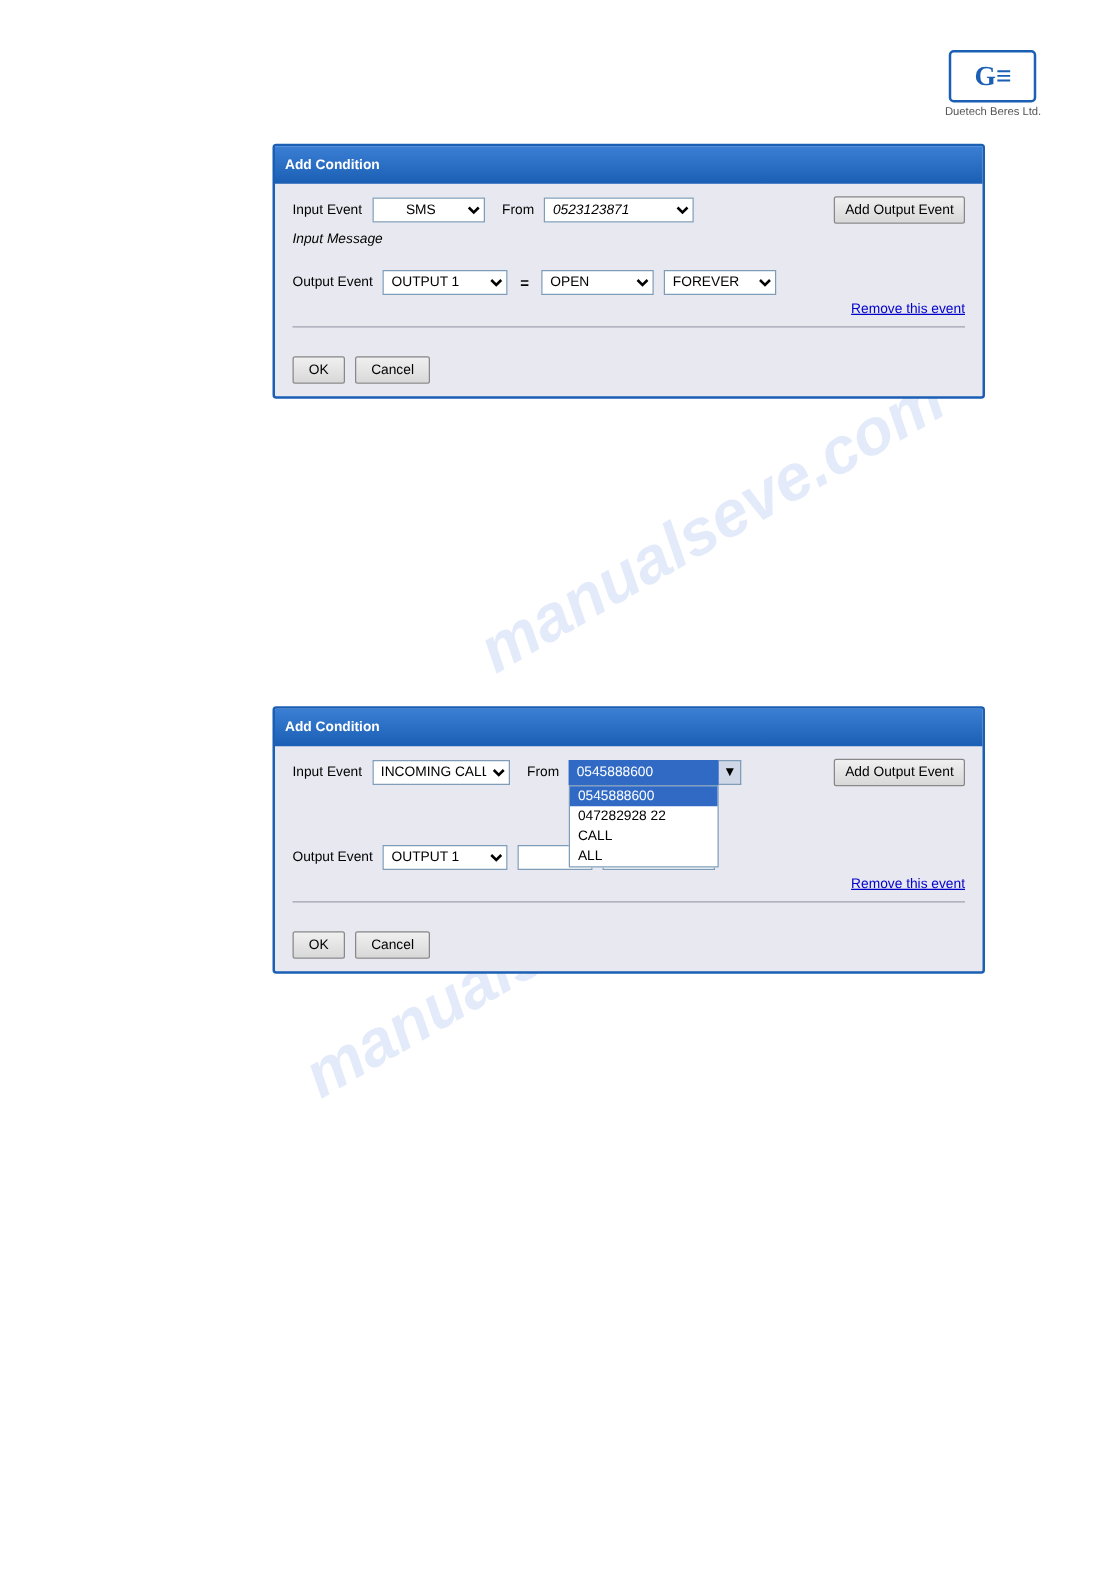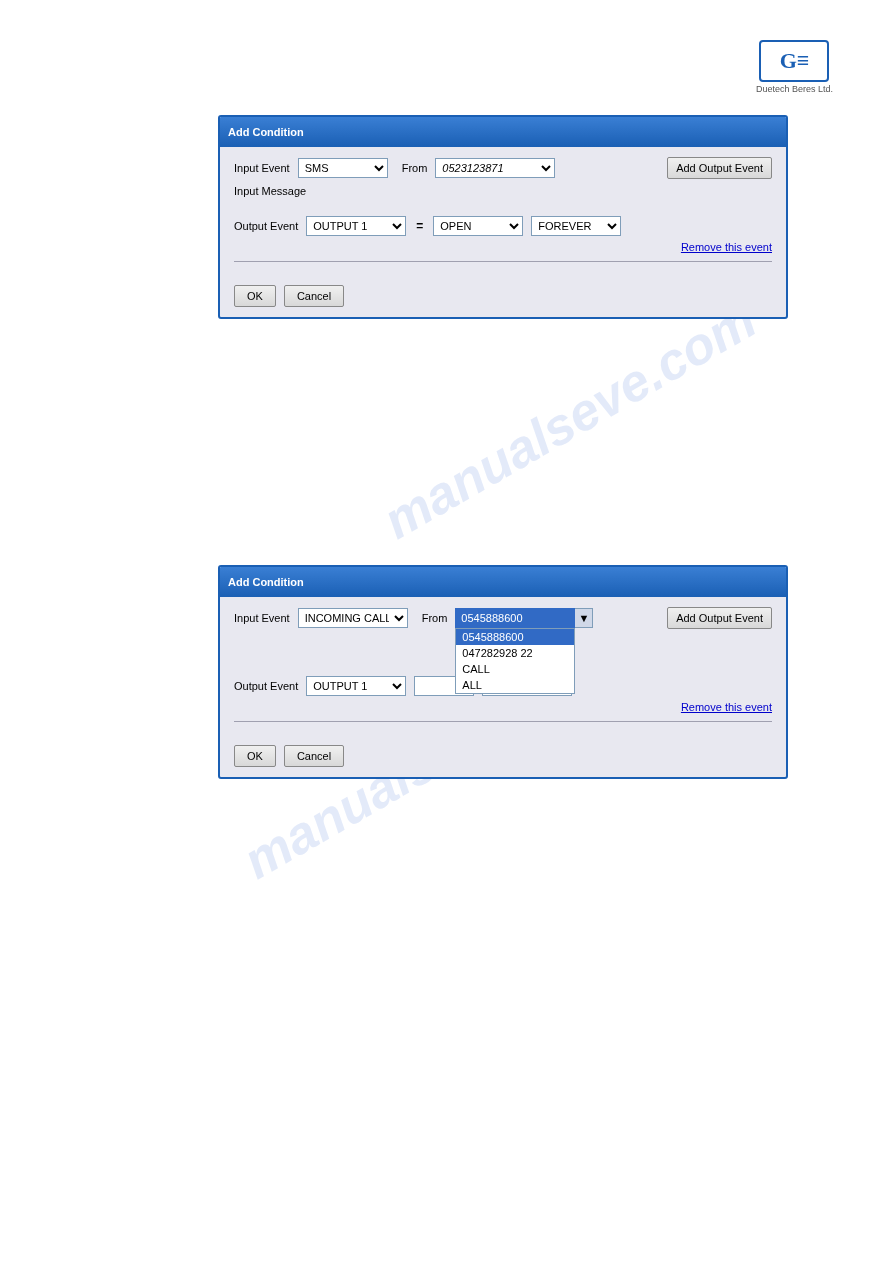--- a/index.html
+++ b/index.html
@@ -210,32 +210,32 @@
 
 <div class="watermark watermark2">manualseve.com</div>
 
 <div class="dialog" style="left:218px; top:115px; width:570px;">
   <div class="dialog-titlebar">Add Condition</div>
   <div class="dialog-body">
 
     <div class="form-row" style="justify-content: space-between;">
       <div style="display:flex; align-items:center; gap:4px;">
         <span class="form-label">Input Event</span>
-        <select class="form-select" style="width:90px;">
+        <select class="form-select" style="width:90px;text-align:center;">
           <option>SMS</option>
         </select>
         <span class="form-label" style="margin-left:10px;">From</span>
         <select class="form-select" style="width:120px;font-style:italic;">
           <option>0523123871</option>
         </select>
       </div>
       <button class="btn-add-output">Add Output Event</button>
     </div>
 
-    <div class="form-section-label" style="margin-top:4px;">Input Message</div>
+    <div class="form-section-label" style="margin-top:4px;font-style:italic;">Input Message</div>
 
 
     <div class="form-row" style="justify-content: space-between;">
       <div style="display:flex; align-items:center; gap:4px;">
         <span class="form-label">Output Event</span>
         <select class="form-select" style="width:100px;">
           <option>OUTPUT 1</option>
         </select>
         <span class="equals-label">=</span>
         <select class="form-select" style="width:90px;">

